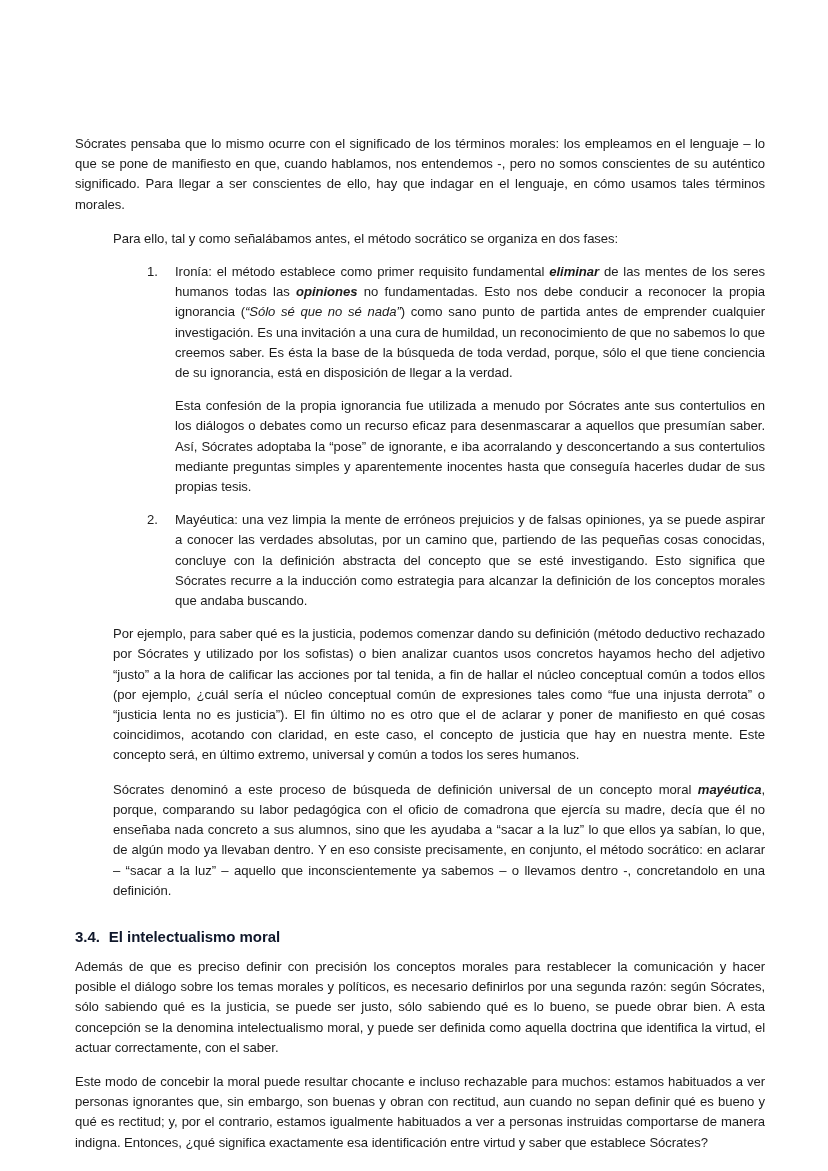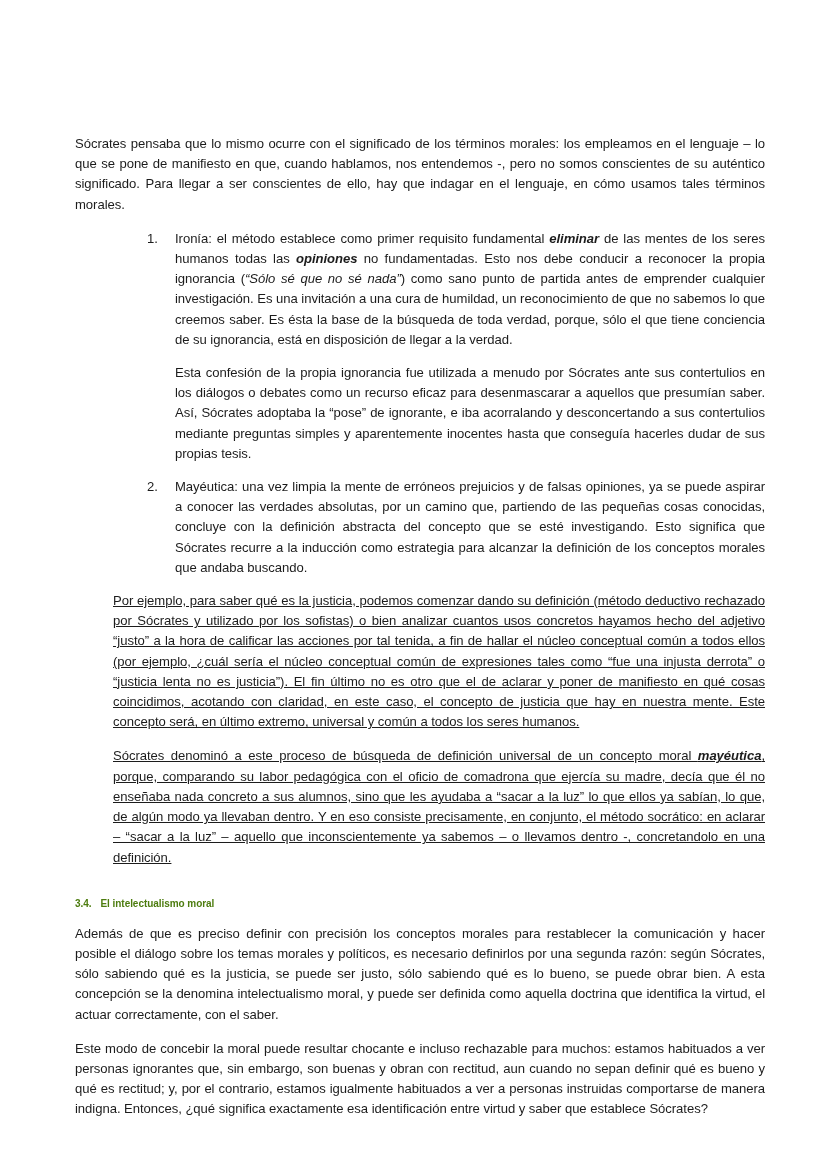--- a/index.html
+++ b/index.html
@@ -80,47 +80,47 @@
   }
 
   .li p + p {
     margin-top: 13px;
   }
 
   
   p.body-indent {
     margin-left: 38px;
     margin-bottom: 14px;
-    text-decoration: underline;
   }
 
   h2.section-heading {
     margin: 26px 0 11px 0;
-    font-size: 10px;
+    font-size: 15px;
     line-height: 19px;
     font-weight: bold;
-    color: #4d7c0f;
+    color: #0f172a;
     letter-spacing: -0.05px;
   }
   h2.section-heading .num {
     margin-right: 9px;
   }
 
   b, strong { font-weight: normal; }
   i, em { }
   .bi { font-weight: bold; font-style: italic; }
 </style>
 </head>
 <body>
 
 <div class="page">
   <div class="doc-body">
 
     <p class="para">Sócrates pensaba que lo mismo ocurre con el significado de los términos morales: los empleamos en el lenguaje – lo que se pone de manifiesto en que, cuando hablamos, nos entendemos -, pero no somos conscientes de su auténtico significado. Para llegar a ser conscientes de ello, hay que indagar en el lenguaje, en cómo usamos tales términos morales.</p>
 
+    <p class="indent-lead">Para ello, tal y como señalábamos antes, el método socrático se organiza en dos fases:</p>
 
     <ol class="list-block">
 
       <li class="li">
         <span class="marker">1.</span>
         <p><b>Ironía</b>: el método establece como <b>primer requisito</b> fundamental <span class="bi">eliminar</span> de las mentes de los seres humanos todas <b>las </b><span class="bi">opiniones</span><b> no fundamentadas</b>. Esto nos debe conducir a <b>reconocer la propia ignorancia</b> (<i>“Sólo sé que no sé nada”</i>) como sano punto de partida antes de emprender cualquier investigación. Es una invitación a una cura de humildad, un reconocimiento de que no sabemos lo que creemos saber. Es ésta la base de la búsqueda de toda verdad, porque, sólo el que tiene conciencia de su ignorancia, está en disposición de llegar a la verdad.</p>
         <p>Esta confesión de la propia ignorancia fue utilizada a menudo por Sócrates ante sus contertulios en los diálogos o debates como un recurso eficaz para desenmascarar a aquellos que presumían saber. Así, Sócrates adoptaba la “pose” de ignorante, e iba acorralando y desconcertando a sus contertulios mediante preguntas simples y aparentemente inocentes hasta que conseguía hacerles dudar de sus propias tesis.</p>
       </li>
 
       <li class="li">

